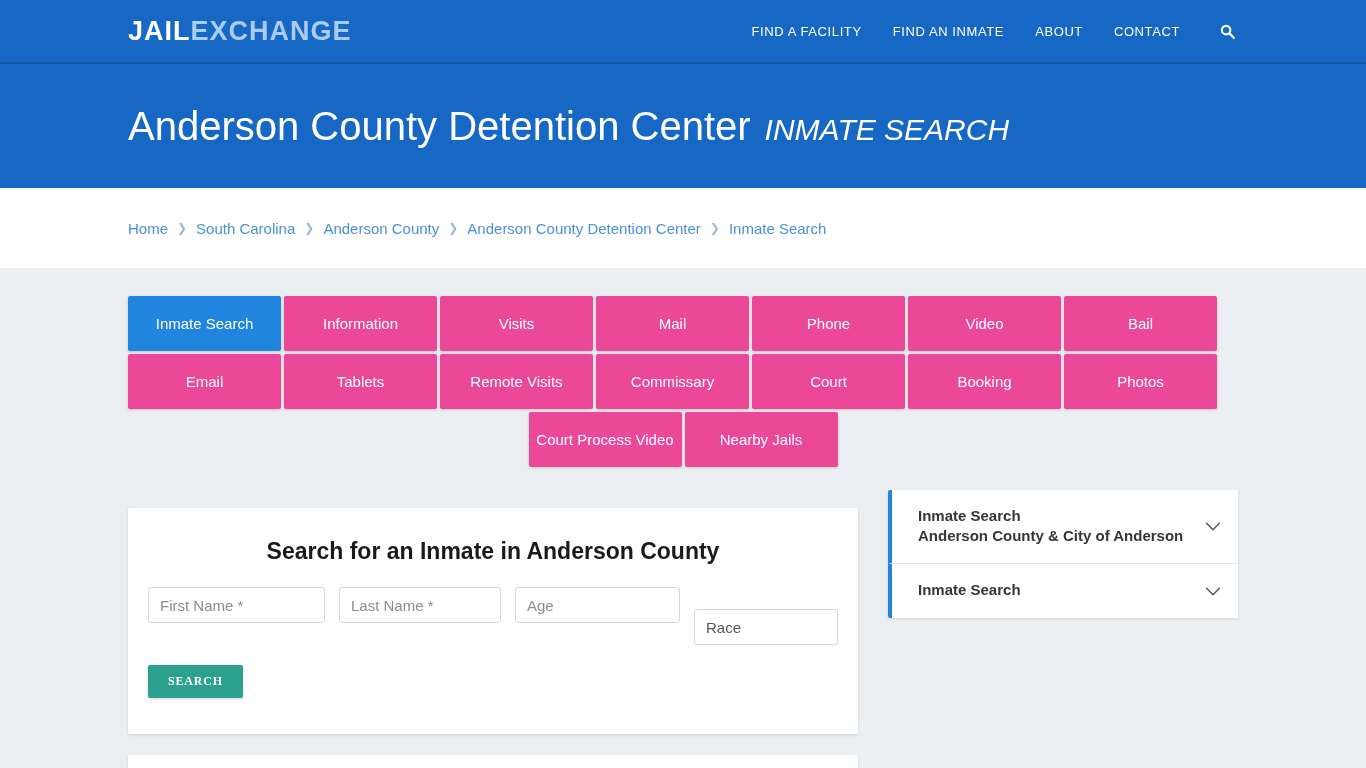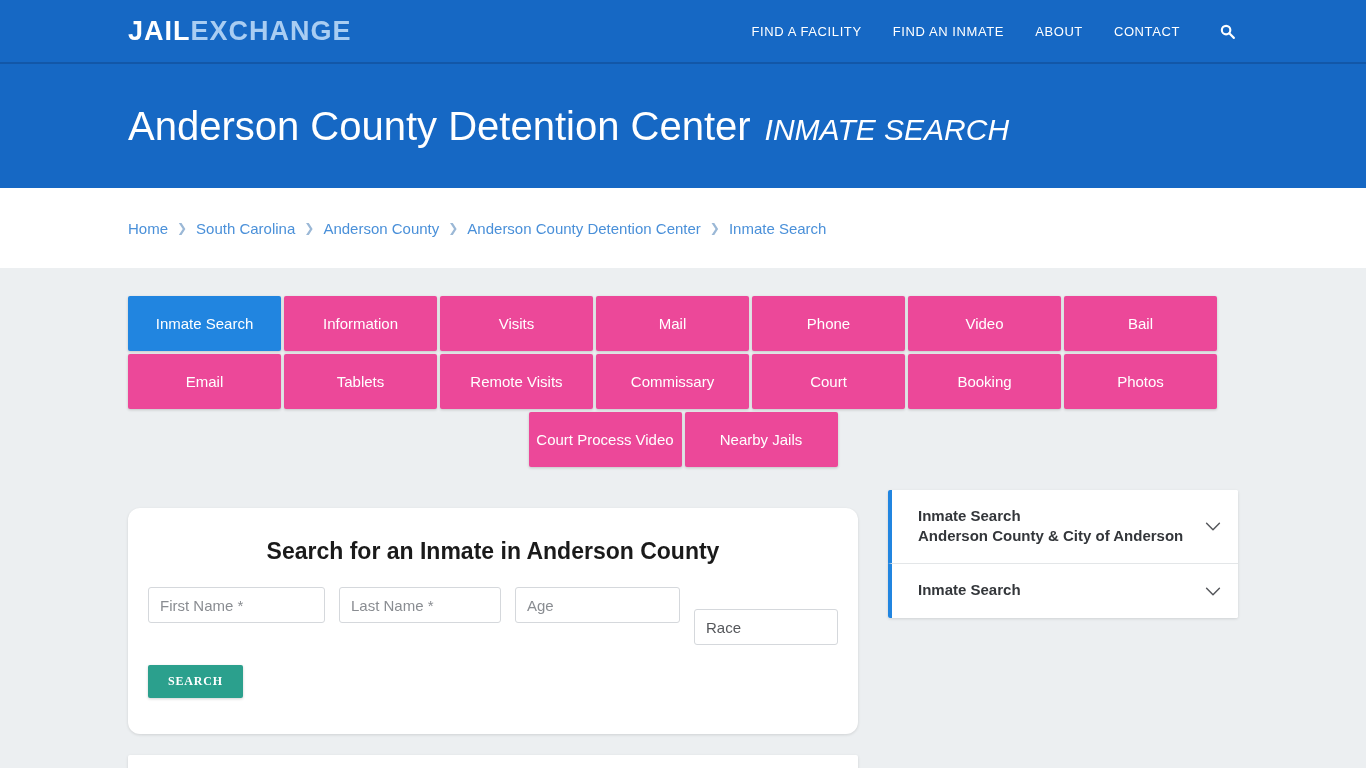--- a/index.html
+++ b/index.html
@@ -152,21 +152,21 @@
     margin-top: 41px;
     align-items: flex-start;
     gap: 30px;
   }
   .col-left { width: 730px; }
   .col-right { width: 350px; margin-top: -18px; }
 
   .card {
     background: #ffffff;
     box-shadow: 0 1px 3px rgba(0,0,0,.12);
-    border-radius: 12px;
+    border-radius: 2px;
   }
   .search-card { padding: 30px 20px 36px 20px; }
   .search-card h2 {
     margin: 0 0 22px 0;
     text-align: center;
     font-size: 23px;
     color: #1a1a1a;
     font-weight: bold;
   }
   .form-row {

